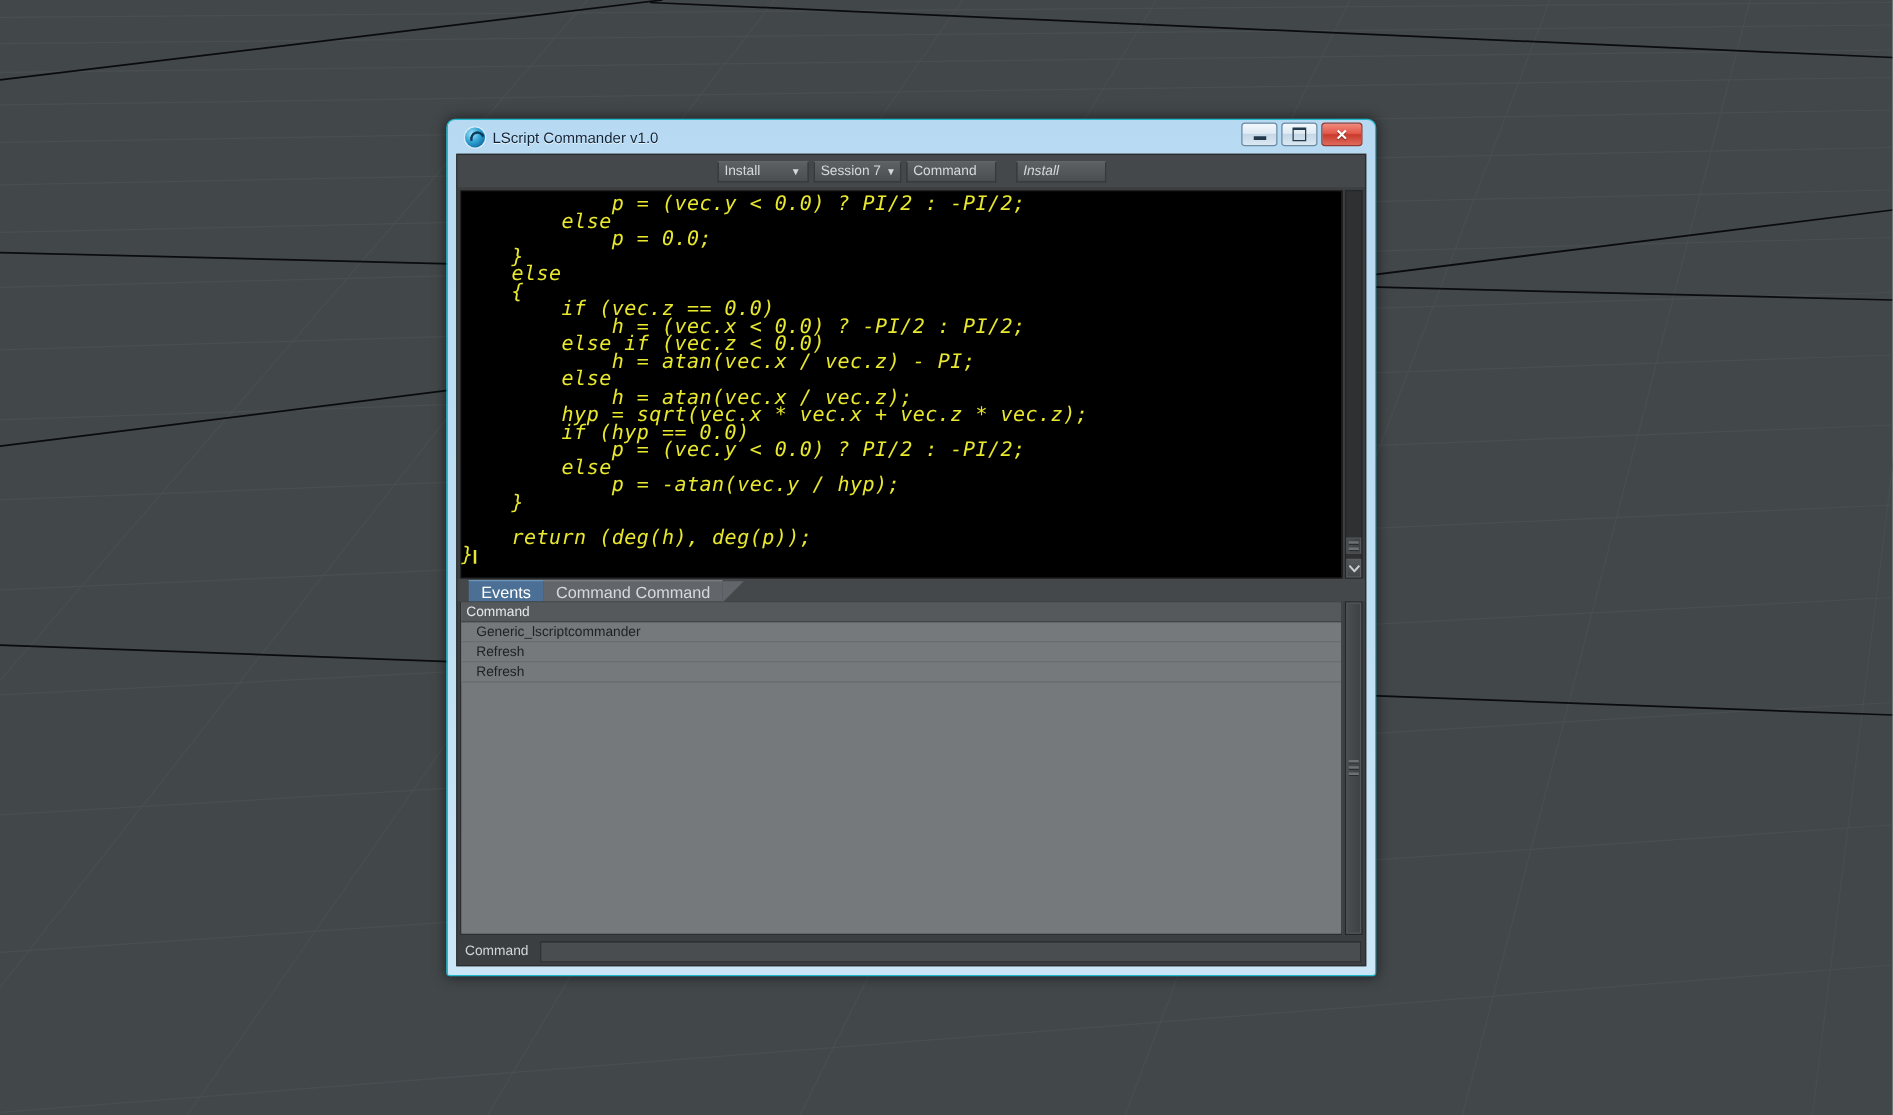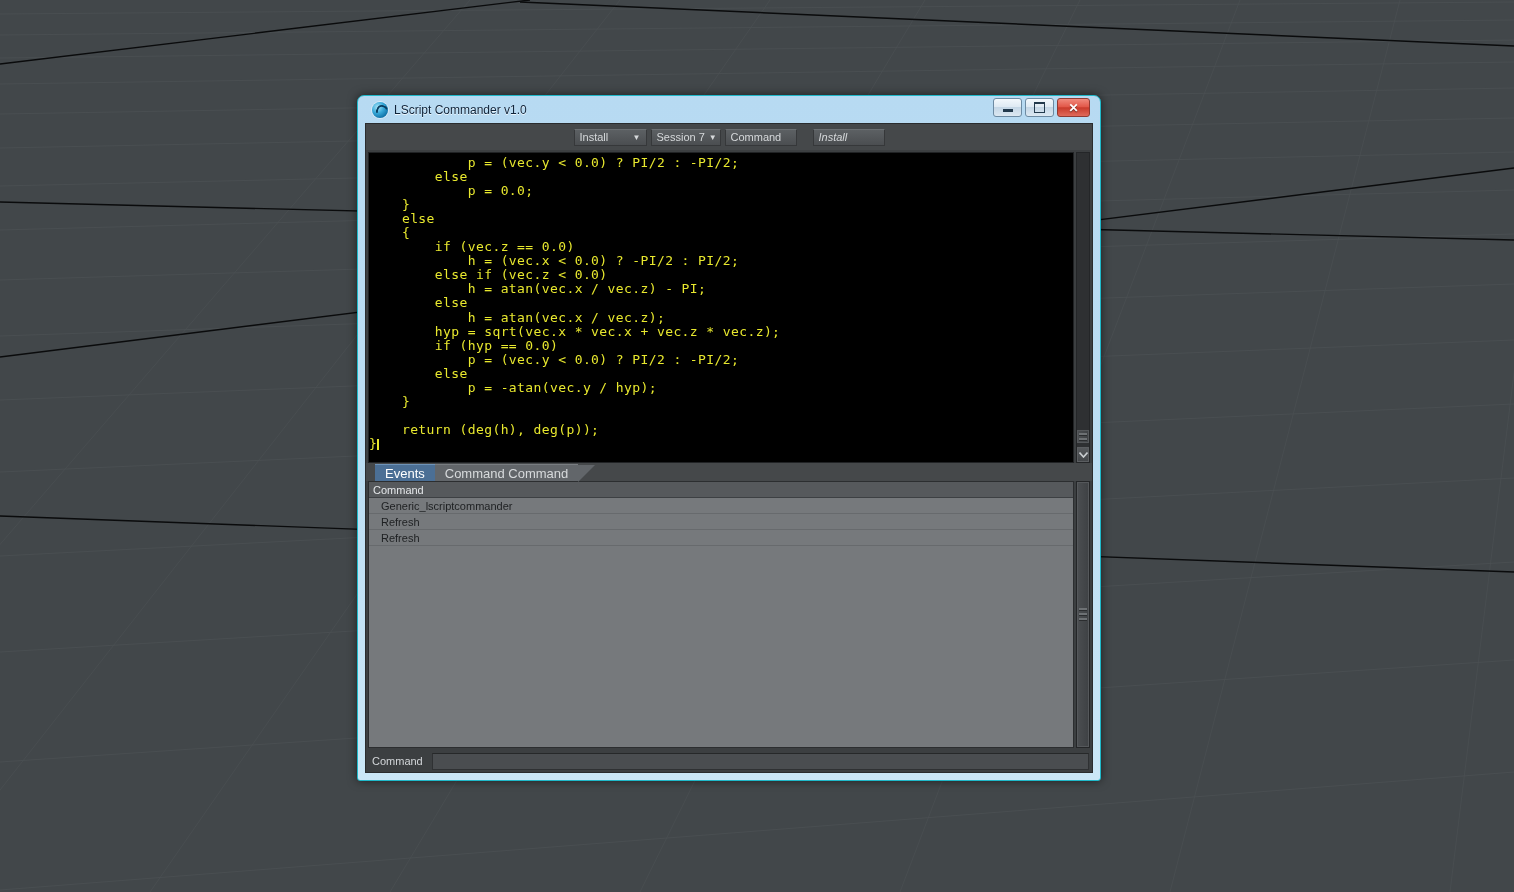--- a/index.html
+++ b/index.html
@@ -154,25 +154,26 @@
     background: #000;
     overflow: hidden;
     position: relative;
     border: 1px solid #202224;
     box-sizing: border-box;
   }
   #code {
     margin: 0;
     padding: 3px 0 0 0;
     font-family: "DejaVu Sans Mono", monospace;
-    font-size: 13px;
+    font-size: 16px;
     line-height: 14.05px;
     color: #e8e82e;
     white-space: pre;
     letter-spacing: .4px;
+    font-style: italic;
   }
   #caret-block {
     display: inline-block;
     width: 2px;
     height: 11px;
     background: #e8e82e;
     vertical-align: -2px;
   }
 
   

